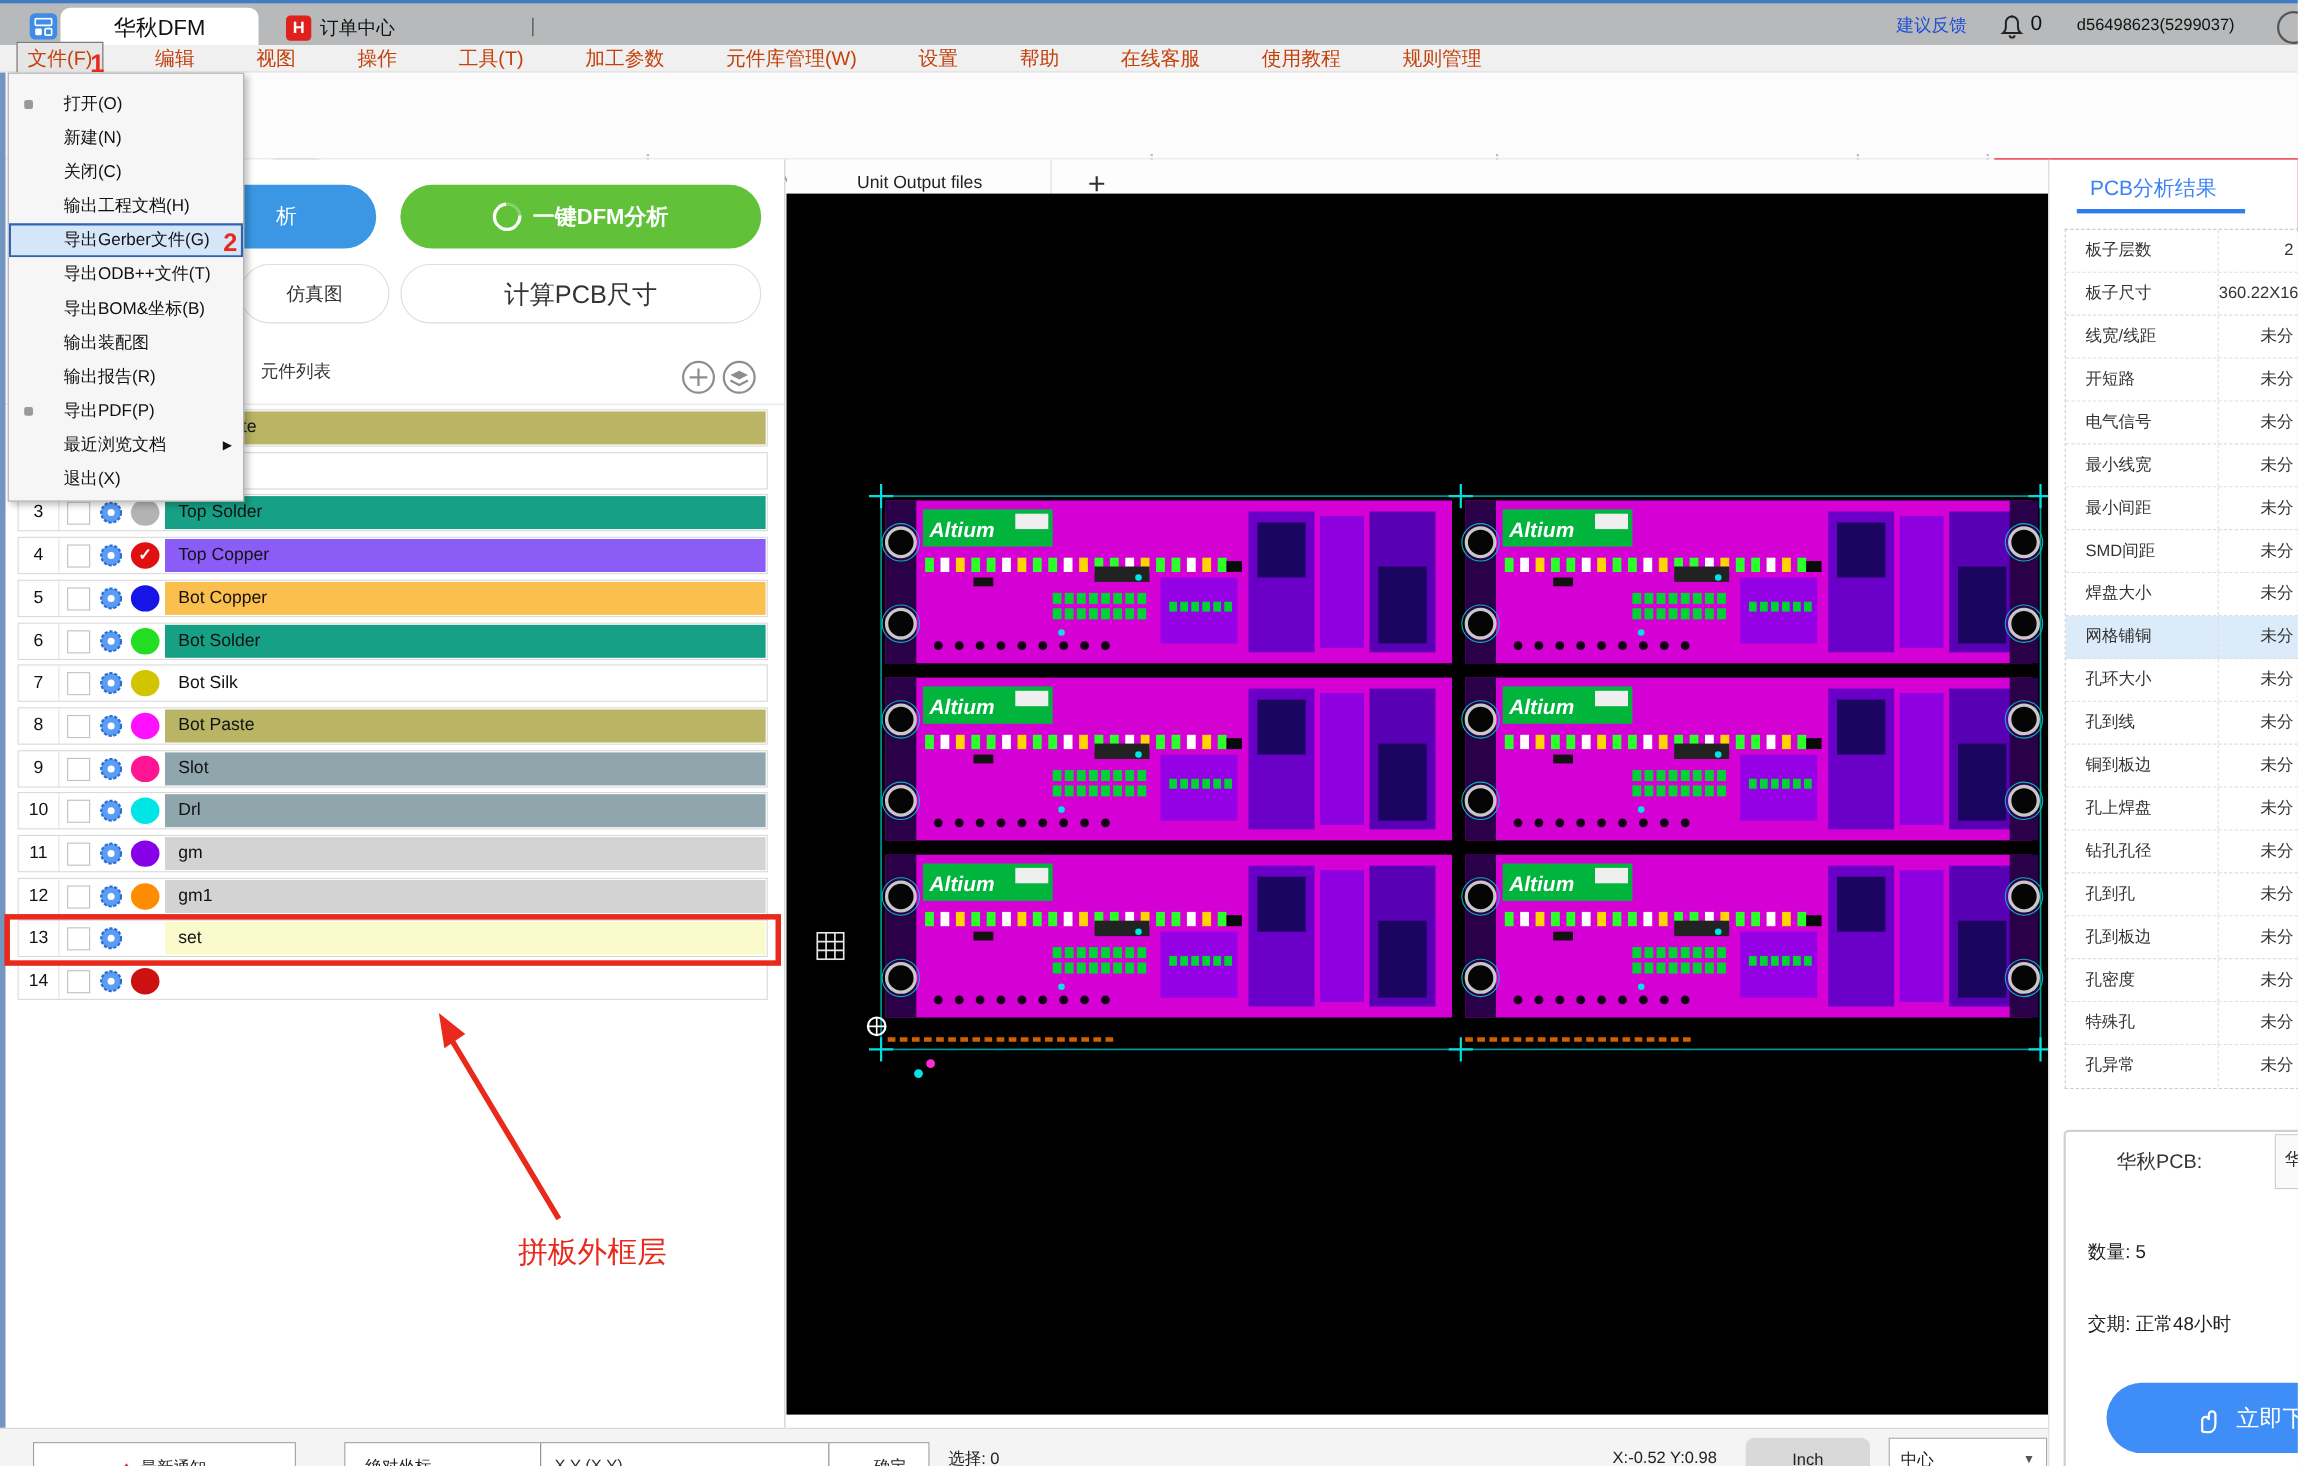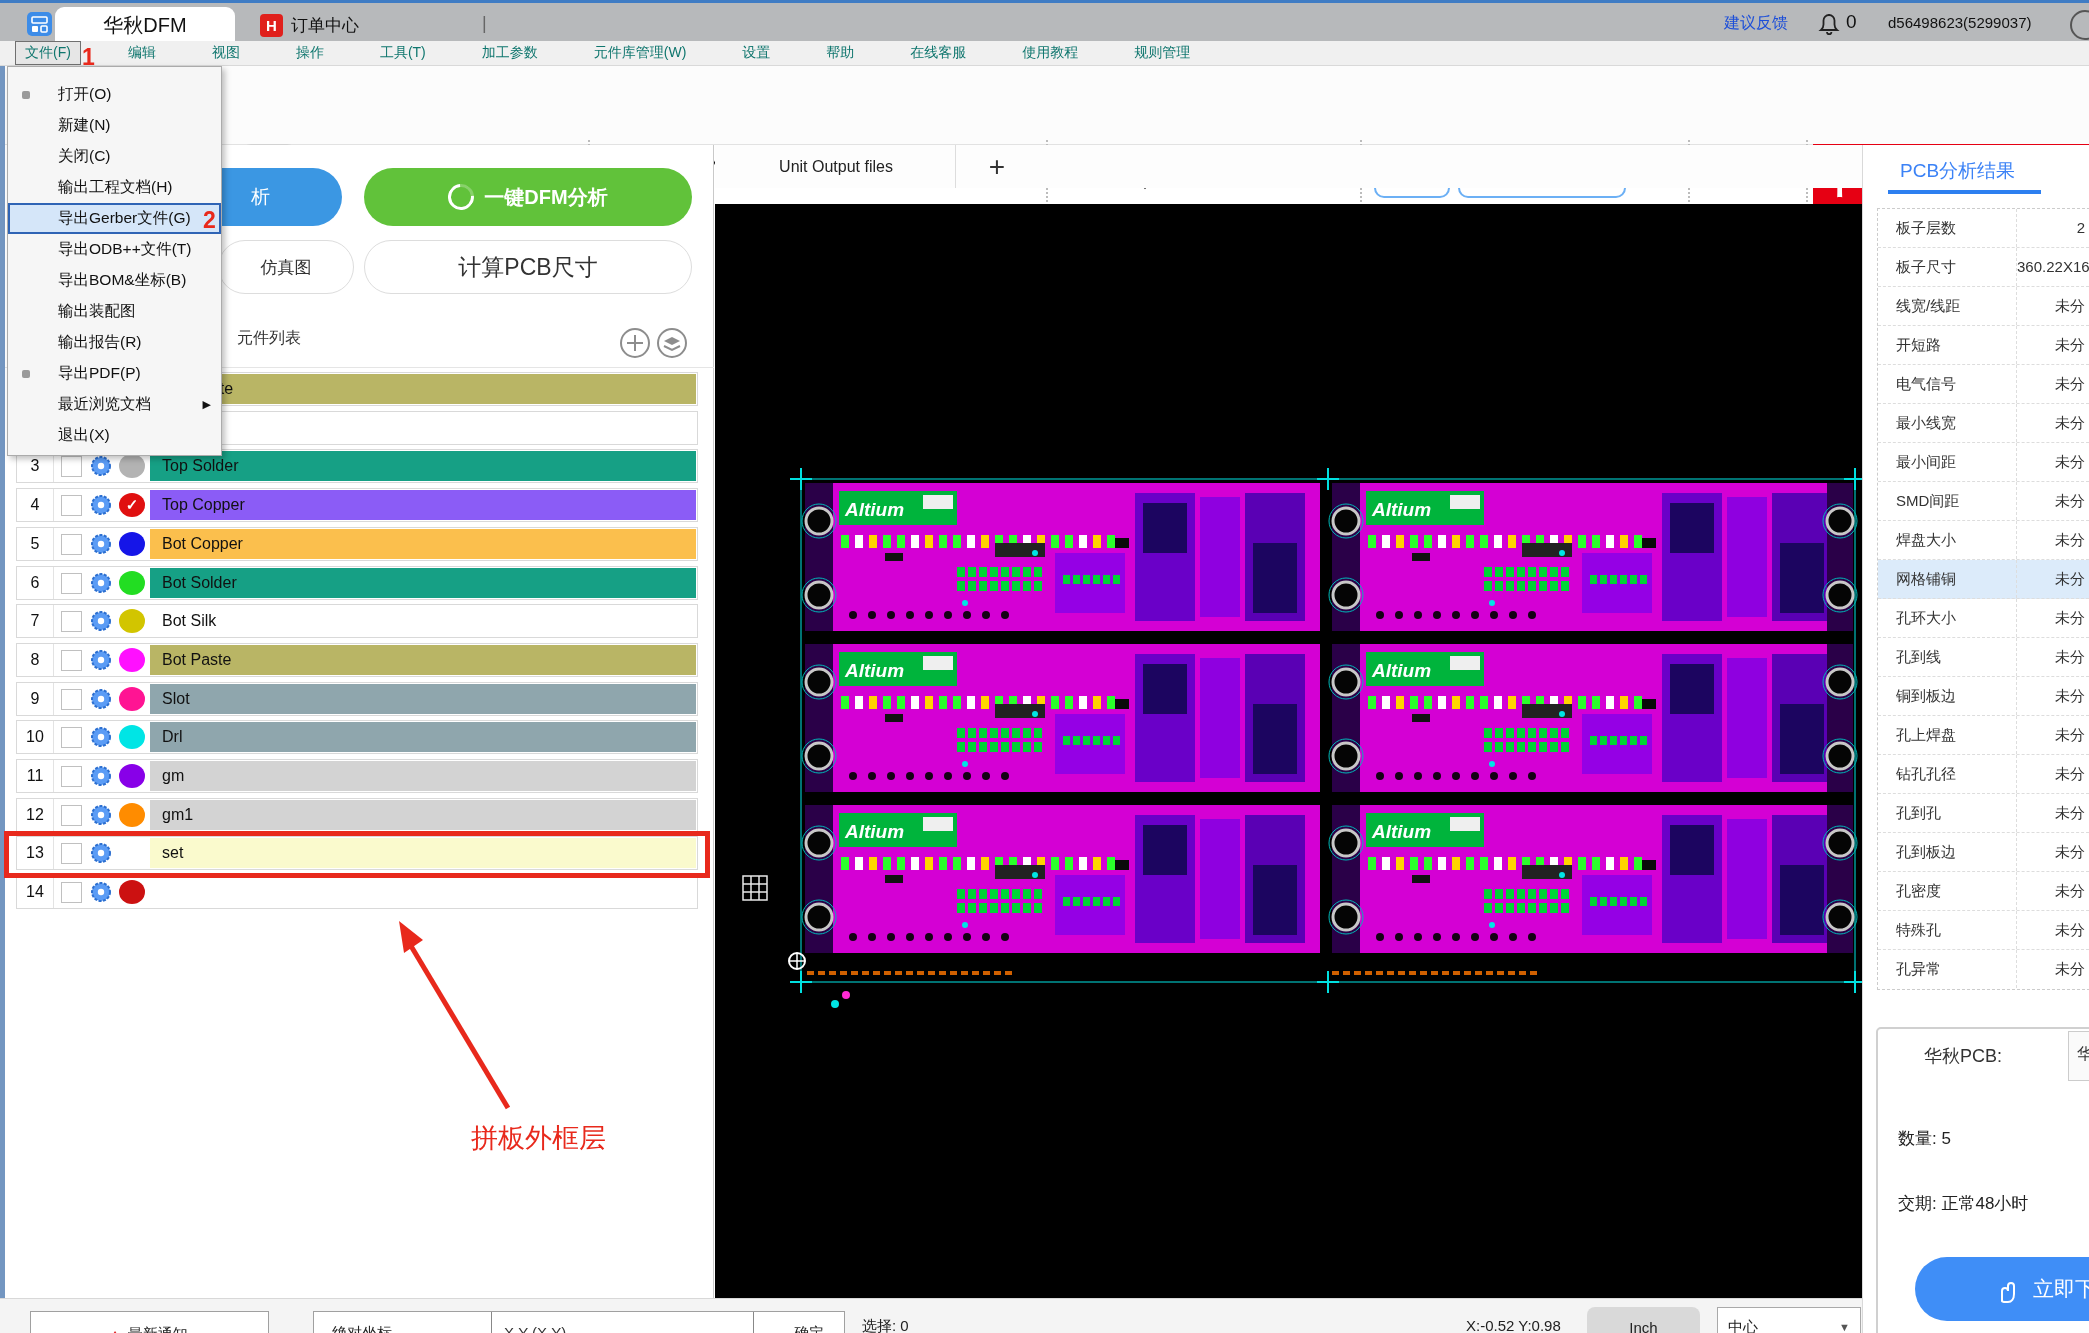--- a/index.html
+++ b/index.html
@@ -17,21 +17,21 @@
   #tabsep{position:absolute;left:482px;top:10px;color:#666;font-size:18px;}
   #feedback{position:absolute;left:1724px;top:10px;font-size:16px;color:#1d4fd8;}
   #bell{position:absolute;left:1816px;top:8px;}
   #notifcount{position:absolute;left:1846px;top:8px;font-size:19px;color:#111;}
   #userid{position:absolute;left:1888px;top:11px;font-size:15px;color:#111;}
   #avatar{position:absolute;left:2070px;top:7px;width:26px;height:26px;border:2px solid #555;border-radius:50%;}
 
   
   #menubar{position:absolute;left:0;top:41px;width:2089px;height:25px;background:#f0f0f0;border-bottom:1px solid #d9d9d9;
            display:flex;align-items:center;gap:38px;padding-left:15px;box-sizing:border-box;}
-  .mitem{font-size:14px;color:#0f766e;padding:2px 9px;white-space:nowrap;}
+  .mitem{font-size:18px;color:#c2410c;padding:2px 9px;white-space:nowrap;}
   .mitem.open{border:1px solid #707070;background:#e6e6e6;}
 
   
   #toolbar{position:absolute;left:0;top:66px;width:2089px;height:79px;background:#fcfcfc;border-bottom:1px solid #e2e2e2;box-sizing:border-box;}
   .ticon{position:absolute;top:86px;width:38px;height:38px;}
   .ticon svg{width:38px;height:38px;}
   #cursorbox{position:absolute;left:241px;top:78px;width:56px;height:56px;background:#d2d2d2;border-radius:10px;}
   .tsep{position:absolute;top:74px;width:1px;height:62px;border-left:2px dotted #bcbcbc;}
   .toolbtn{position:absolute;top:84px;height:48px;border:2px solid #6cb0f5;border-radius:10px;background:#fff;
            display:flex;align-items:center;justify-content:center;font-size:16px;color:#222;box-sizing:border-box;}
@@ -62,21 +62,21 @@
   .lnum{position:absolute;left:0;top:0;width:36px;height:32px;border-right:1px solid #e3e3e3;text-align:center;line-height:32px;font-size:16px;color:#111;}
   .lchk{position:absolute;left:44px;top:6px;width:19px;height:19px;border:1px solid #c0c0c0;background:#fff;}
   .leye{position:absolute;left:73px;top:5px;width:22px;height:22px;}
   .ldot{position:absolute;left:102px;top:4px;width:26px;height:24px;border-radius:50%;color:#fff;font-size:15px;font-weight:bold;text-align:center;line-height:24px;}
   .lbar{position:absolute;left:133px;top:1px;width:546px;height:30px;font-size:16px;color:#111;line-height:30px;padding-left:12px;box-sizing:border-box;}
 
   
   #tabbar{position:absolute;left:715px;top:145px;width:1147px;height:43px;background:#fdfdfd;box-sizing:border-box;}
   #unittab{position:absolute;left:2px;top:0;width:238px;height:43px;border-right:1px solid #ddd;display:flex;align-items:center;justify-content:center;font-size:16px;color:#222;}
   #plustab{position:absolute;left:262px;top:2px;width:40px;height:40px;font-size:28px;font-weight:300;color:#333;display:flex;align-items:center;justify-content:center;}
-  #canvas{position:absolute;left:715px;top:204px;width:1147px;height:1110px;background:#000;}
+  #canvas{position:absolute;left:715px;top:176px;width:1147px;height:1110px;background:#000;}
 
   
   #rightpanel{position:absolute;left:1862px;top:145px;width:227px;height:1188px;background:#fff;border-left:1px solid #d9d9d9;box-sizing:border-box;}
   #rtitle{position:absolute;left:37px;top:13px;font-size:19px;color:#3b82f6;}
   #runderline{position:absolute;left:25px;top:45px;width:153px;height:4px;background:#2d7ff0;}
   #rtable{position:absolute;left:14px;top:63px;width:213px;border:1px dashed #ccc;box-sizing:border-box;}
   .arow{position:relative;height:39px;border-bottom:1px dashed #ddd;box-sizing:border-box;}
   .arow:last-child{border-bottom:none;}
   .arow.hl{background:#dcebfa;}
   .alabel{position:absolute;left:18px;top:0;line-height:38px;font-size:15px;color:#333;white-space:nowrap;}

